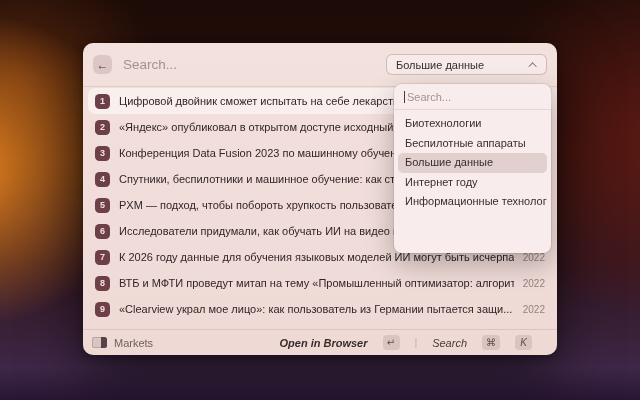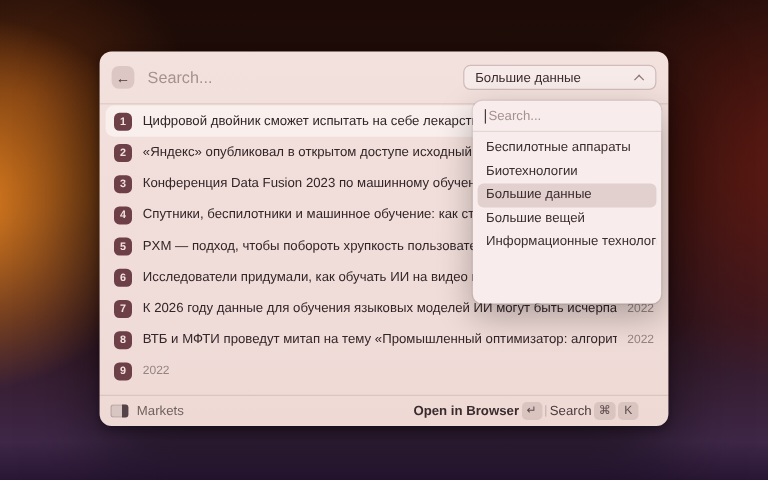--- a/index.html
+++ b/index.html
@@ -48,21 +48,21 @@
 
   
   .fdiv { position:absolute; bottom:25px; left:0; right:0; height:1px; background:rgba(90,58,58,0.13); }
   .footer { position:absolute; bottom:0; left:0; right:16px; height:25px;
     display:flex; align-items:center; padding:0 9px; }
   .src { display:flex; align-items:center; gap:7px; flex:1; }
   .src-icon { width:15px; height:11px; border-radius:2.5px;
     background:linear-gradient(90deg,#d8c6c3 0 62%, #55434a 62% 100%);
     box-shadow:inset 0 0 0 1px rgba(90,60,60,0.25); }
   .src-label { font-size:11px; color:#70605e; }
-  .acts { display:flex; align-items:center; gap:2px; }
+  .acts { display:flex; align-items:center; gap:15px;font-style:italic; }
   .primary { font-size:11px; font-weight:bold; color:#3a2c2e; }
   .key { min-width:17px; height:15px; padding:0 4px; border-radius:4px;
     background:rgba(120,85,85,0.16); color:#5e4c4e; font-size:10px;
     display:flex; align-items:center; justify-content:center; }
   .vsep { color:rgba(90,58,58,0.3); font-size:10px; }
   .actions-label { font-size:11px; color:#4a3a3c; }
 
   
   .panel { position:absolute; top:41px; right:6px; width:157px; height:169px;
     background:var(--panel-bg); border-radius:8px; z-index:5;
@@ -129,20 +129,21 @@
         <span class="title">К 2026 году данные для обучения языковых моделей ИИ могут быть исчерпа...</span>
         <span class="year">2022</span>
       </div>
       <div class="row">
         <span class="badge">8</span>
         <span class="title">ВТБ и МФТИ проведут митап на тему «Промышленный оптимизатор: алгоритмы...</span>
         <span class="year">2022</span>
       </div>
       <div class="row">
         <span class="badge">9</span>
+        <span class="title">«Clearview украл мое лицо»: как пользователь из Германии пытается защи...</span>
         <span class="year">2022</span>
       </div>
   </div>
 
   <div class="fdiv"></div>
   <div class="footer">
     <div class="src">
       <span class="src-icon"></span>
       <span class="src-label">Markets</span>
     </div>
@@ -156,21 +157,21 @@
     </div>
   </div>
 
   <div class="panel">
     <div class="panel-search">
       <span class="cursor"></span>
       <span>Search...</span>
     </div>
     <div class="pdiv"></div>
     <div class="options">
-      <div class="opt">Беспилотные аппараты</div>
-        <div class="opt">Биотехнологии</div>
+      <div class="opt">Биотехнологии</div>
+        <div class="opt">Беспилотные аппараты</div>
         <div class="opt selected">Большие данные</div>
-        <div class="opt">Большие вещей</div>
+        <div class="opt">Интернет году</div>
         <div class="opt">Информационные технологии, IT</div>
     </div>
   </div>
 
 </div>
 
 </body></html>

